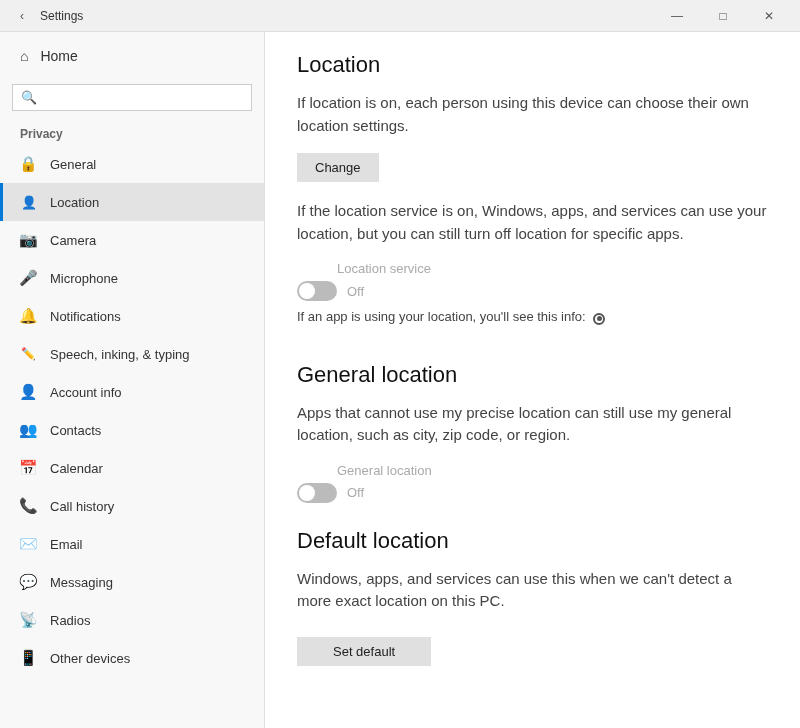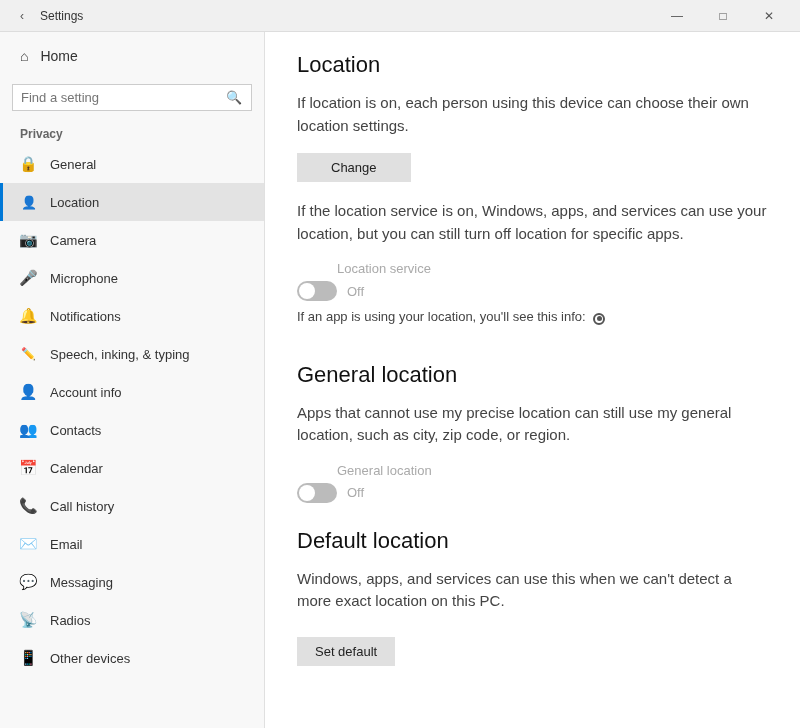--- a/index.html
+++ b/index.html
@@ -168,21 +168,21 @@
 
     .status-line {
       font-size: 13px;
       color: #444;
       margin-bottom: 10px;
     }
 
     .change-btn {
       background: #e0e0e0;
       border: none;
-      padding: 7px 34px;
+      padding: 7px 18px;
       font-size: 13px;
       cursor: pointer;
       color: #222;
       margin-bottom: 18px;
     }
 
     .toggle-row {
       display: flex;
       align-items: center;
       gap: 10px;
@@ -231,21 +231,21 @@
 
     .section-divider {
       height: 1px;
       background: transparent;
       margin: 8px 0 16px 0;
     }
 
     .set-default-btn {
       background: #e0e0e0;
       border: none;
-      padding: 7px 18px;
+      padding: 7px 36px;
       font-size: 13px;
       cursor: pointer;
       color: #222;
       margin-top: 8px;
     }
 
     
     ::-webkit-scrollbar { width: 6px; }
     ::-webkit-scrollbar-track { background: #f0f0f0; }
     ::-webkit-scrollbar-thumb { background: #ccc; border-radius: 3px; }
@@ -285,21 +285,20 @@
 <div class="main-layout">
 
   <div class="sidebar">
 
     <div class="sidebar-home">
       <span class="icon">⌂</span>
       <span>Home</span>
     </div>
 
     <div class="search-box">
-      <input type="text" placeholder="Find a setting" style="">
       <span class="search-icon-btn">🔍</span>
     </div>
 
     <div class="sidebar-section-label">Privacy</div>
 
     <div class="sidebar-item">
       <span class="icon">🔒</span>
       <span>General</span>
     </div>
     <div class="sidebar-item active">

